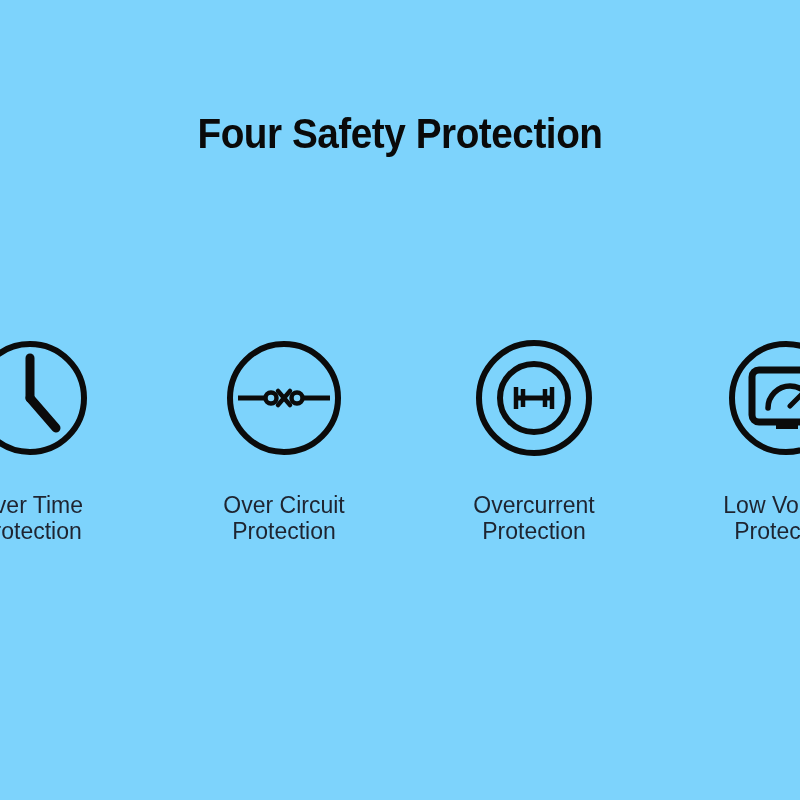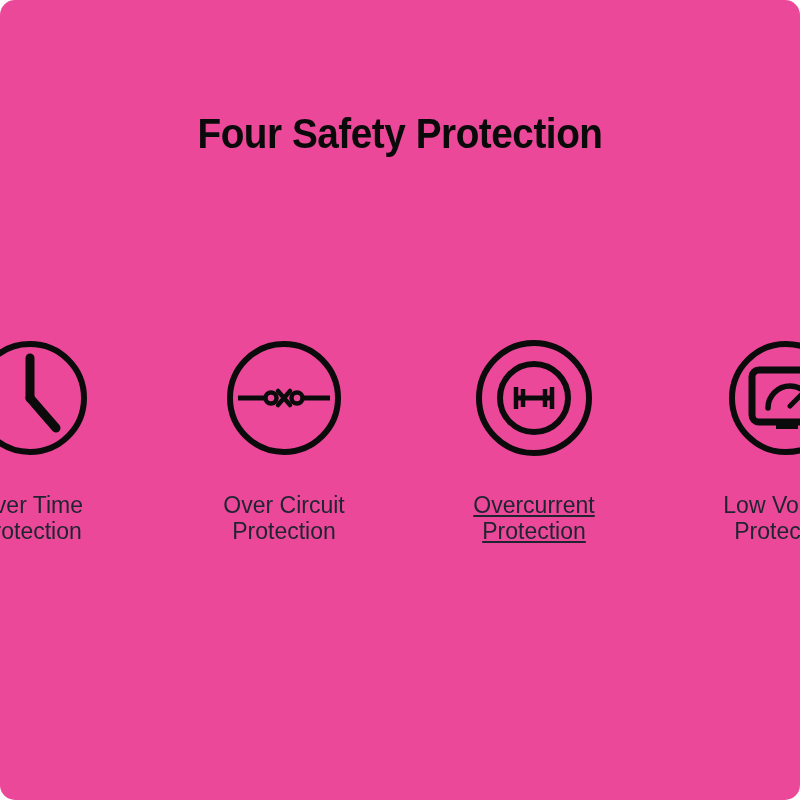--- a/index.html
+++ b/index.html
@@ -62,21 +62,21 @@
     font-size: 23px;
     line-height: 1.12;
     color: #1e2430;
     white-space: pre-line;
     font-weight: 400;
   }
 </style>
 </head>
 <body>
 
-<div id="page" style="background: #ec4899; border-radius: 15px;">
+<div id="page" style="background: #7dd3fc;">
 
   <div id="title" style="color: rgb(10, 10, 10);">Four Safety Protection</div>
 
   <div class="feature" id="feat-0" style="left: 30px;">
     <div class="icon-wrap">
       <svg width="124" height="124" viewBox="0 0 124 124" aria-hidden="true">
         <circle cx="62" cy="62" r="54" fill="none" stroke="#0b0b0b" stroke-width="6"></circle>
         <line x1="62" y1="62" x2="62" y2="22" stroke="#0b0b0b" stroke-width="9" stroke-linecap="round"></line>
         <line x1="62" y1="62" x2="88" y2="92" stroke="#0b0b0b" stroke-width="9" stroke-linecap="round"></line>
       </svg>
@@ -106,21 +106,21 @@
       <svg width="124" height="124" viewBox="0 0 124 124" aria-hidden="true">
         <circle cx="62" cy="62" r="55" fill="none" stroke="#0b0b0b" stroke-width="6"></circle>
         <circle cx="62" cy="62" r="34" fill="none" stroke="#0b0b0b" stroke-width="6"></circle>
         <line x1="44" y1="62" x2="80" y2="62" stroke="#0b0b0b" stroke-width="5"></line>
         <line x1="44" y1="51" x2="44" y2="73" stroke="#0b0b0b" stroke-width="4.5"></line>
         <line x1="51" y1="53" x2="51" y2="71" stroke="#0b0b0b" stroke-width="4.5"></line>
         <line x1="73" y1="53" x2="73" y2="71" stroke="#0b0b0b" stroke-width="4.5"></line>
         <line x1="80" y1="51" x2="80" y2="73" stroke="#0b0b0b" stroke-width="4.5"></line>
       </svg>
     </div>
-    <div class="feature-label" style="color: rgb(30, 36, 48); text-decoration: underline;">Overcurrent
+    <div class="feature-label" style="color: rgb(30, 36, 48);">Overcurrent
 Protection</div>
   </div>
 
   <div class="feature" id="feat-3" style="left: 786px;">
     <div class="icon-wrap">
       <svg width="124" height="124" viewBox="0 0 124 124" aria-hidden="true">
         <circle cx="62" cy="62" r="54" fill="none" stroke="#0b0b0b" stroke-width="6"></circle>
         <rect x="28" y="34" width="74" height="52" rx="7" ry="7" fill="none" stroke="#0b0b0b" stroke-width="7"></rect>
         <rect x="52" y="86" width="22" height="7" fill="#0b0b0b"></rect>
         <path d="M44 72 A22 22 0 0 1 88 72" fill="none" stroke="#0b0b0b" stroke-width="5.5" stroke-linecap="round"></path>

